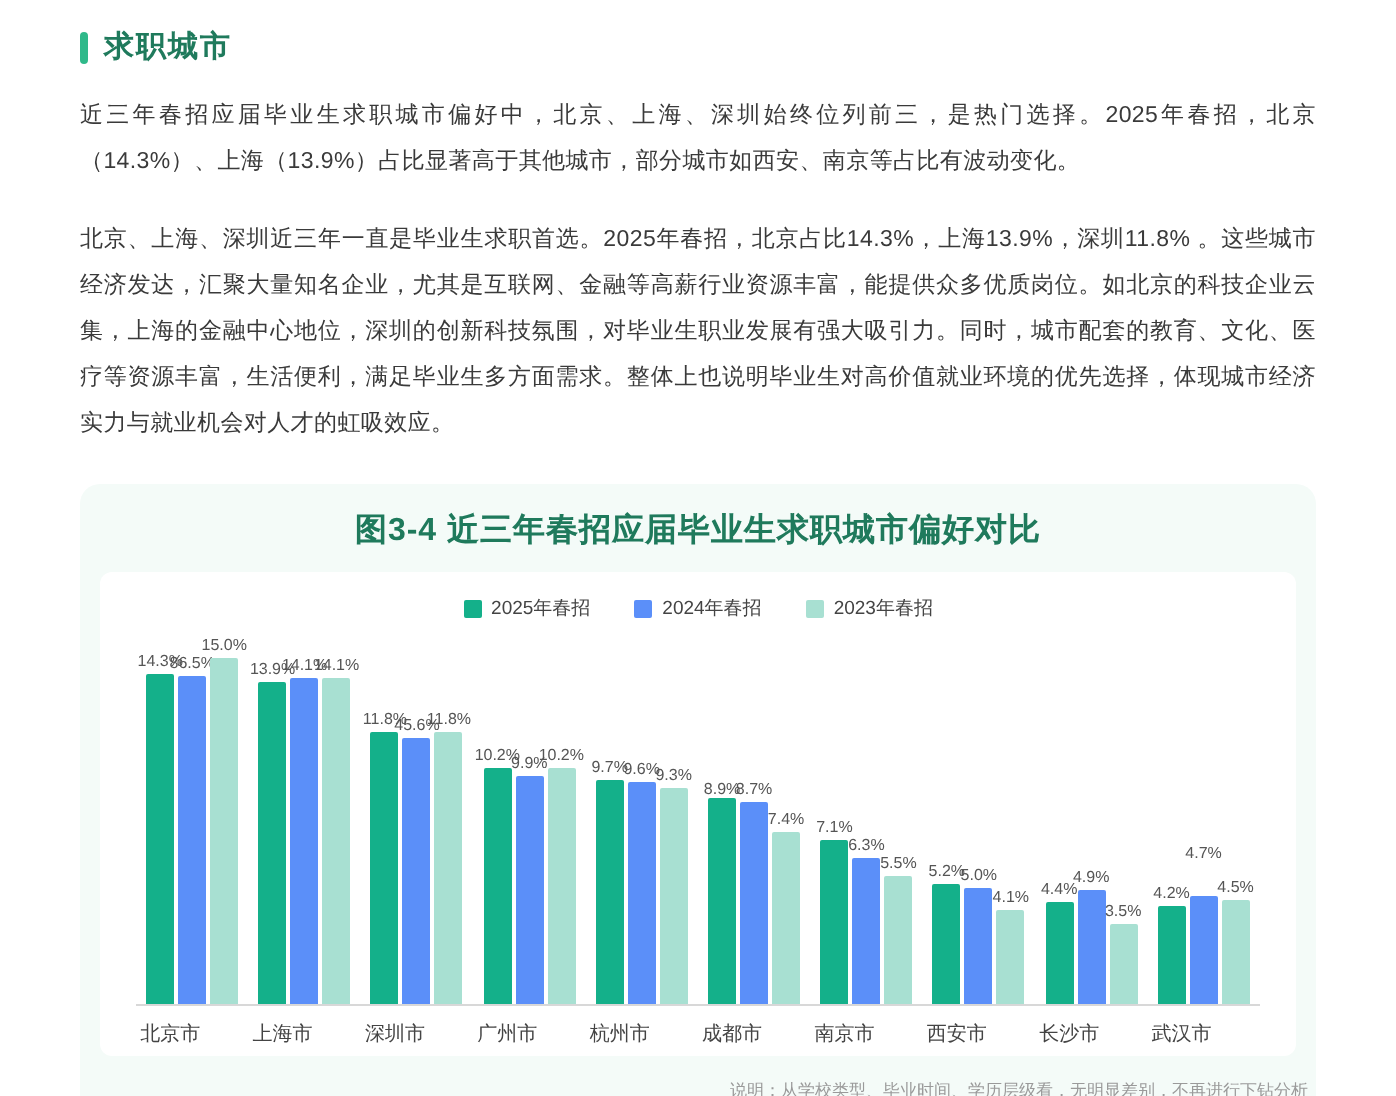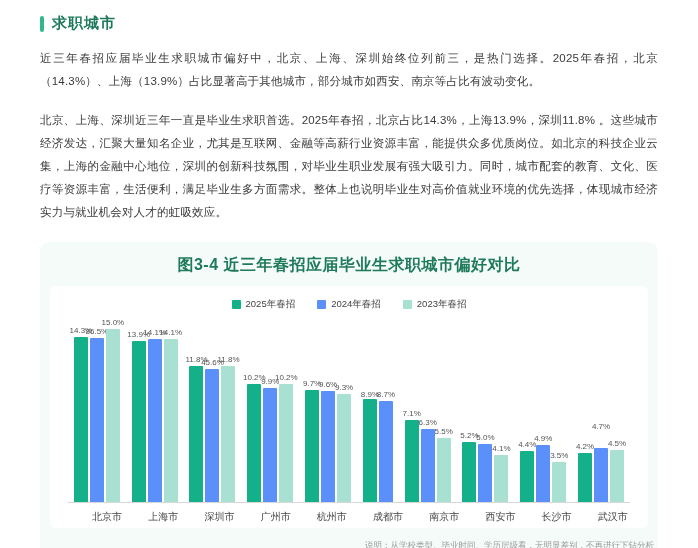--- a/index.html
+++ b/index.html
@@ -134,21 +134,21 @@
   }
   .xaxis {
     display: flex;
     justify-content: space-around;
     margin: 0 18px;
     padding-top: 7px;
   }
   .xtick {
     font-size: 10px;
     color: #444;
-    text-align: right;
+    text-align: left;
     width: 52px;
   }
 
   .chart-note {
     text-align: right;
     font-size: 8.5px;
     color: #9a9a9a;
     padding: 12px 4px 0 0;
   }
 </style>
@@ -255,20 +255,24 @@
             </div>
           </div>
           <div class="group">
             <div class="bar-holder">
               <div class="bar" style="height: 102.906px; background: rgb(20, 176, 138);"></div>
               <div class="bar-label" style="bottom: 103px;">8.9%</div>
             </div>
             <div class="bar-holder">
               <div class="bar" style="height: 100.594px; background: rgb(91, 143, 249);"></div>
               <div class="bar-label" style="bottom: 102.594px;">8.7%</div>
+            </div>
+            <div class="bar-holder">
+              <div class="bar" style="height: 85.5625px; background: rgb(168, 224, 210);"></div>
+              <div class="bar-label" style="bottom: 87.5625px;">7.4%</div>
             </div>
           </div>
           <div class="group">
             <div class="bar-holder">
               <div class="bar" style="height: 82.0938px; background: rgb(20, 176, 138);"></div>
               <div class="bar-label" style="bottom: 84.0938px;">7.1%</div>
             </div>
             <div class="bar-holder">
               <div class="bar" style="height: 72.8438px; background: rgb(91, 143, 249);"></div>
               <div class="bar-label" style="bottom: 74.8438px;">6.3%</div>

